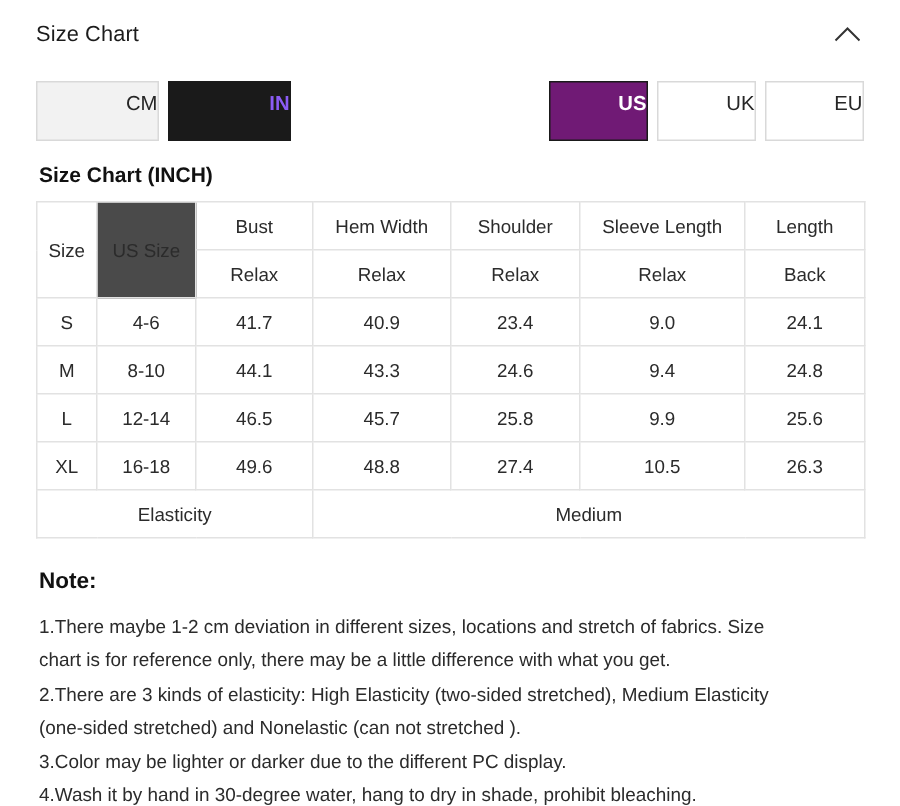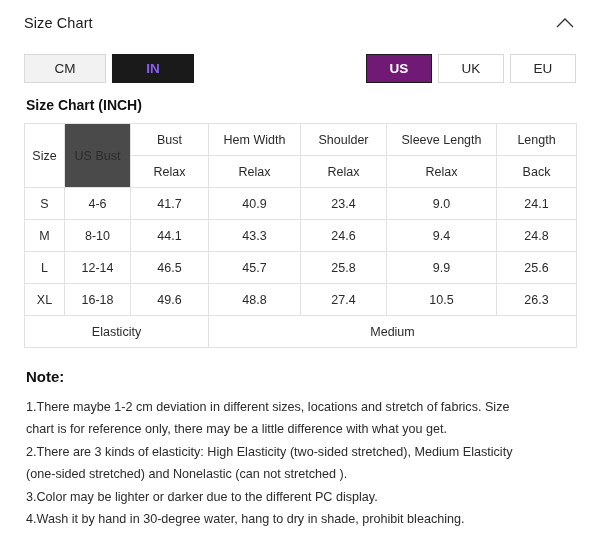--- a/index.html
+++ b/index.html
@@ -51,23 +51,23 @@
     justify-content: space-between;
     margin-top: 10px;
     margin-bottom: 14px;
   }
   .toggle-group {
     display: flex;
   }
   .toggle-group.left { }
   .seg {
     min-width: 82px;
-    height: 29px;
+    height: 40px;
     line-height: 28px;
-    text-align: center;
+    text-align: right;
     font-size: 13.5px;
     border: 1px solid #d9d9d9;
     background: #f2f2f2;
     color: #262626;
     cursor: pointer;
     user-select: none;
   }
   .seg + .seg { margin-left: 6px; }
   .seg.active {
     background: #1a1a1a;
@@ -184,21 +184,21 @@
         <col class="col-ussize">
         <col class="col-bust">
         <col class="col-hem">
       <col class="col-shoulder">
         <col class="col-sleeve">
         <col class="col-length">
     </colgroup>
     <tbody>
       <tr>
         <th class="hdr size-cell span-rows" rowspan="2">Size</th>
-        <th class="hdr cell-dark span-rows" rowspan="2">US Bust</th>
+        <th class="hdr cell-dark span-rows" rowspan="2">US Size</th>
         <th class="hdr">Bust</th>
         <th class="hdr">Hem Width</th>
         <th class="hdr">Shoulder</th>
         <th class="hdr">Sleeve Length</th>
         <th class="hdr">Length</th>
       </tr>
       <tr class="relax-row">
         <td>Relax</td>
         <td>Relax</td>
         <td>Relax</td>

